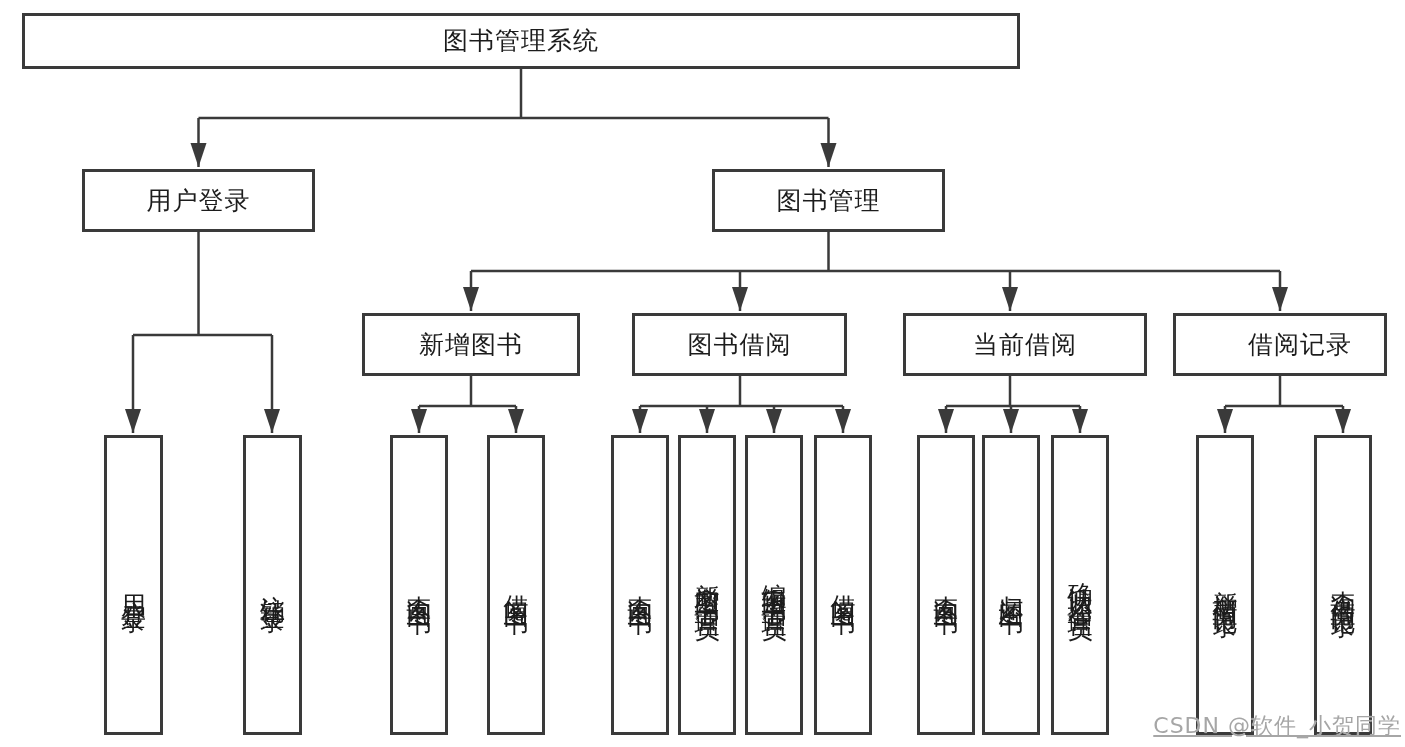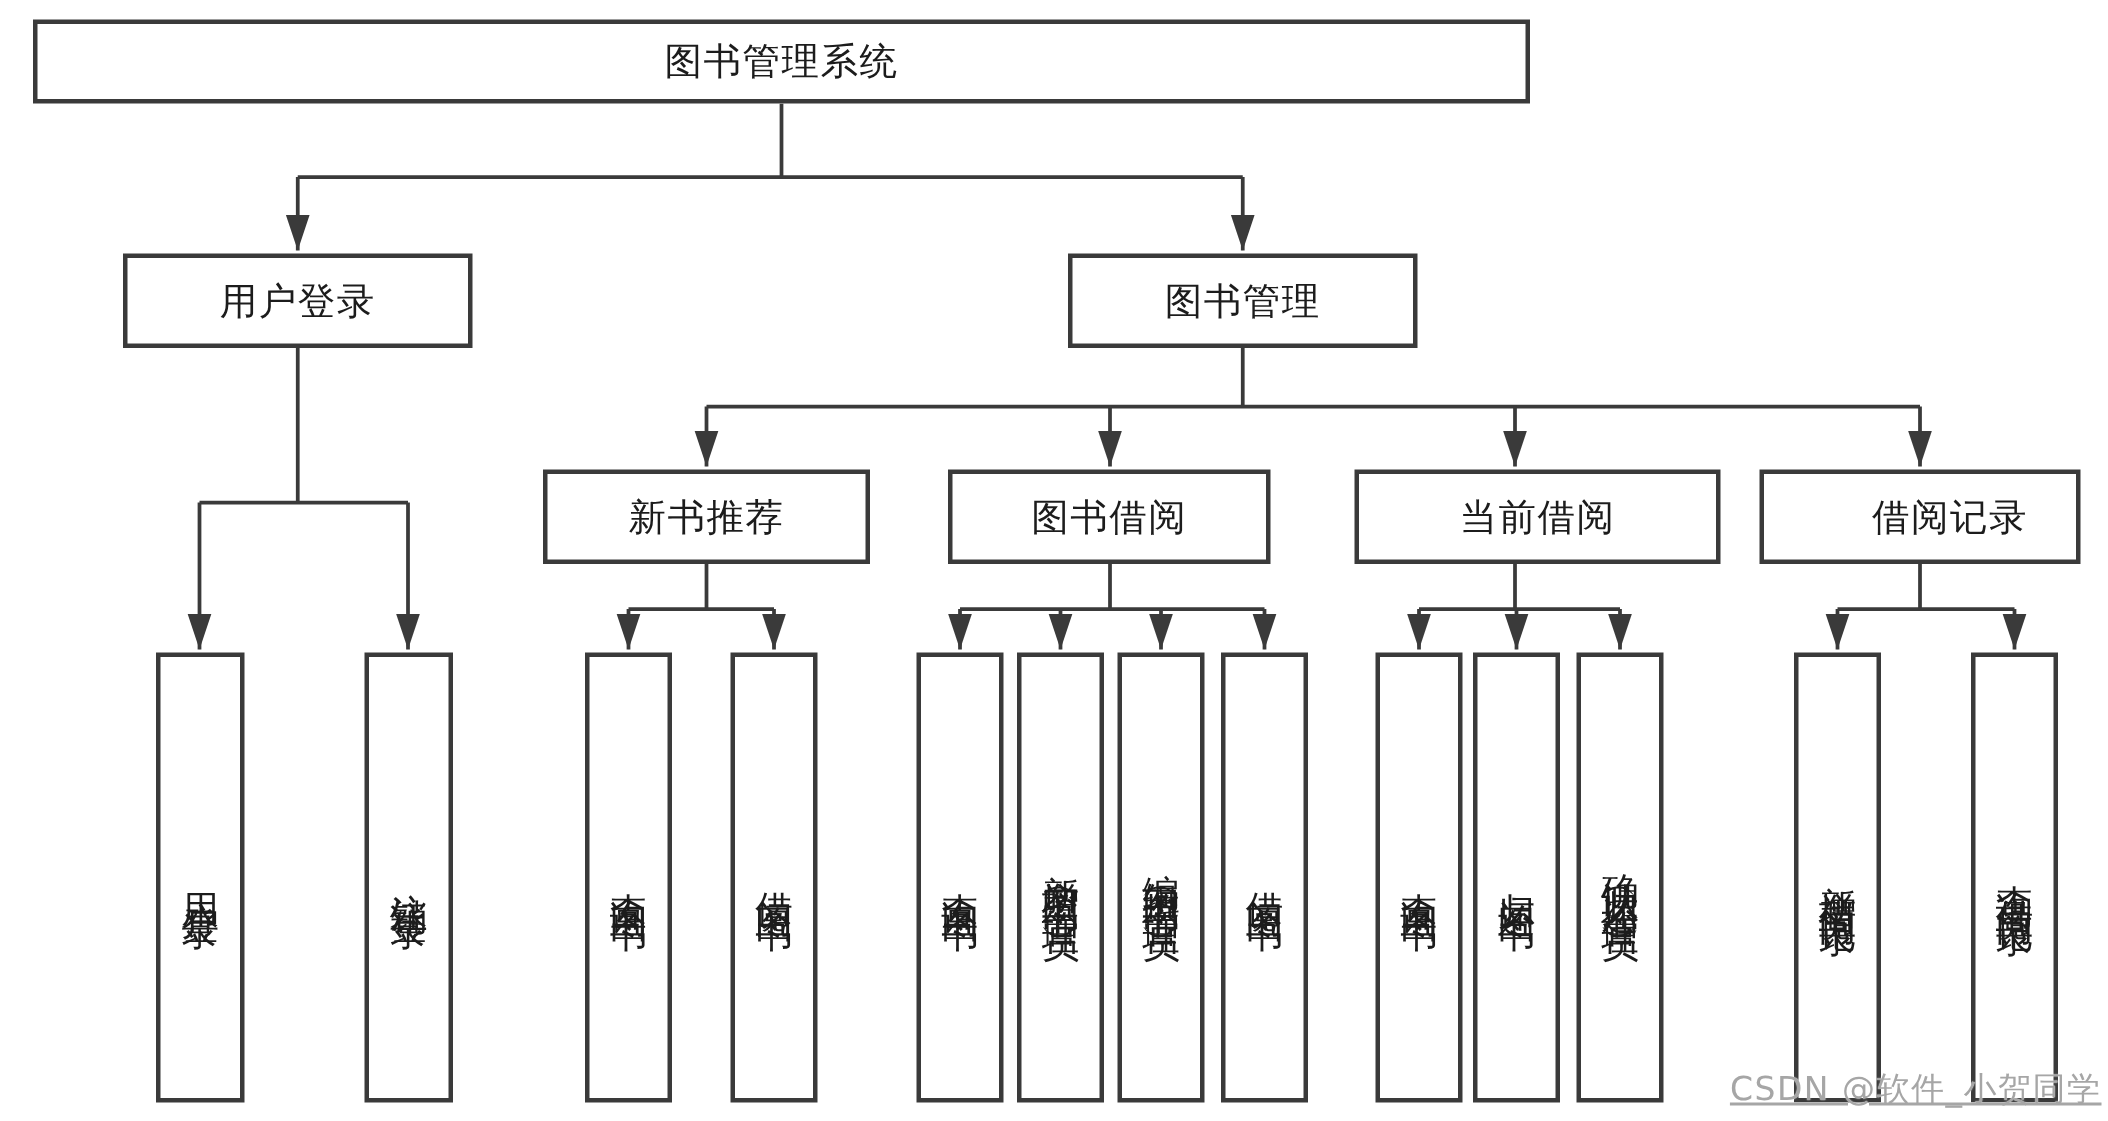--- a/index.html
+++ b/index.html
@@ -102,21 +102,21 @@
       <path d="M1225,406 L1225,433" marker-end="url(#arrow)"></path>
       <path d="M1343,406 L1343,433" marker-end="url(#arrow)"></path>
     </g>
   </svg>
 
   <div class="node" style="left:22px; top:13px; width:998px; height:56px;">图书管理系统</div>
 
   <div class="node" style="left:82px; top:169px; width:233px; height:63px;">用户登录</div>
   <div class="node" style="left:712px; top:169px; width:233px; height:63px;">图书管理</div>
 
-  <div class="node" style="left:362px; top:313px; width:218px; height:63px;">新书推荐</div>
+  <div class="node" style="left:362px; top:313px; width:218px; height:63px;">新增图书</div>
   <div class="node" style="left:632px; top:313px; width:215px; height:63px;">图书借阅</div>
   <div class="node" style="left:903px; top:313px; width:244px; height:63px;">当前借阅</div>
   <div class="node" style="left:1173px; top:313px; width:214px; height:63px;padding-left:40px;">借阅记录</div>
 
   <div class="node v" style="left:104px; top:435px; width:59px; height:300px;">用户登录</div>
   <div class="node v" style="left:243px; top:435px; width:59px; height:300px;">注销登录</div>
 
   <div class="node v" style="left:390px; top:435px; width:58px; height:300px;">查询图书</div>
   <div class="node v" style="left:487px; top:435px; width:58px; height:300px;">借阅图书</div>
 

